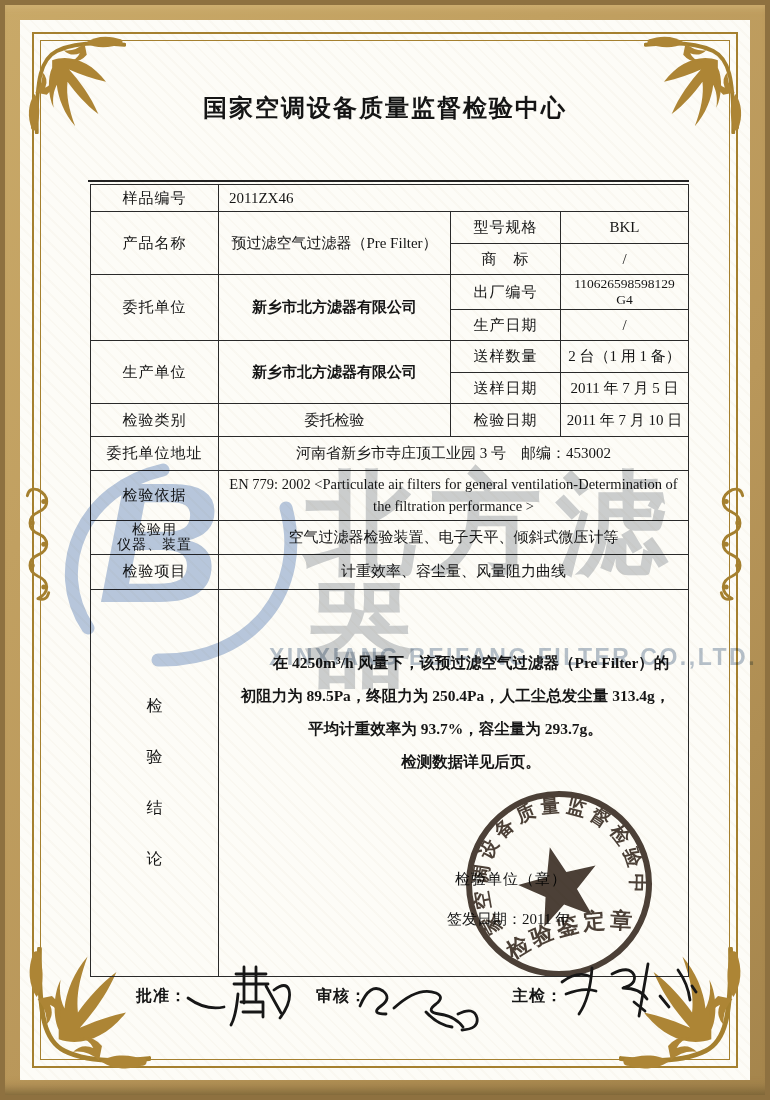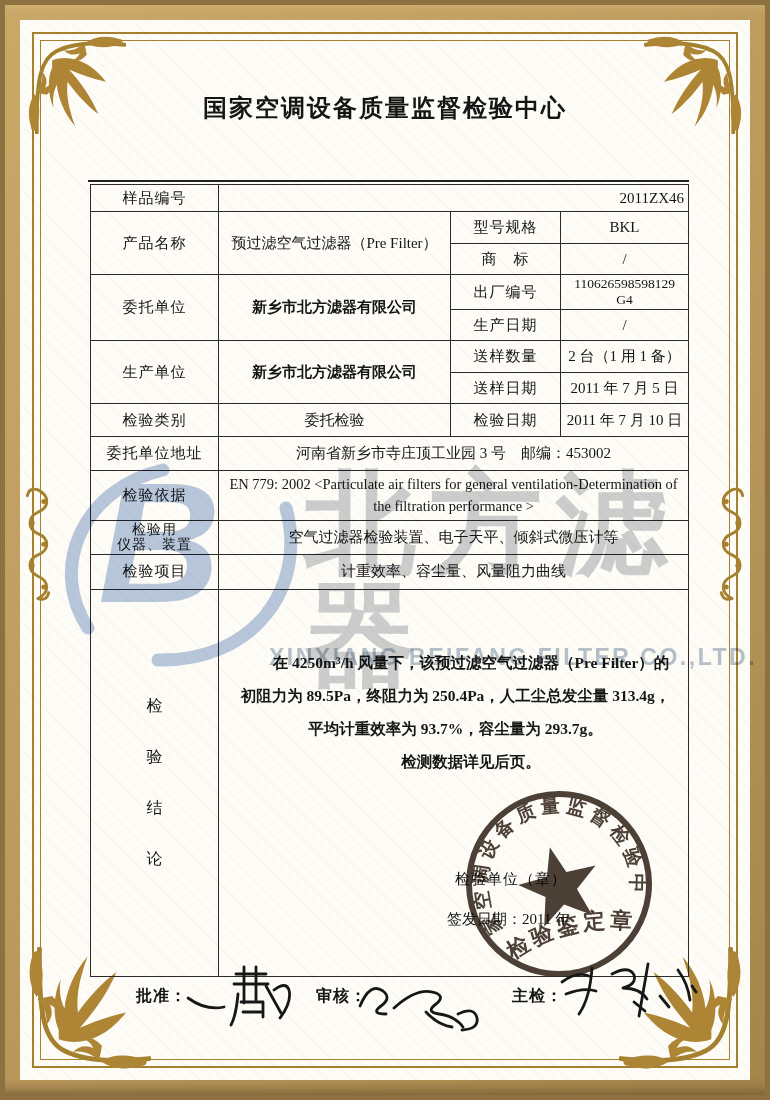--- a/index.html
+++ b/index.html
@@ -135,21 +135,21 @@
     <table class="rpt">
       <colgroup>
           <col style="width:128px">
           <col style="width:232px">
           <col style="width:110px">
           <col style="width:128px">
         </colgroup>
       <tbody>
           <tr style="height:27px">
         <td class="lbl">样品编号</td>
-        <td colspan="3" style="text-align:right;padding-left:18px">2011ZX46</td>
+        <td colspan="3" style="text-align:left;padding-left:10px">2011ZX46</td>
       </tr>
       <tr style="height:32px">
         <td class="lbl" rowspan="2">产品名称</td>
         <td rowspan="2">预过滤空气过滤器（Pre Filter）</td>
         <td class="lbl">型号规格</td>
         <td>BKL</td>
       </tr>
       <tr style="height:31px">
         <td class="lbl">商　标</td>
         <td>/</td>

